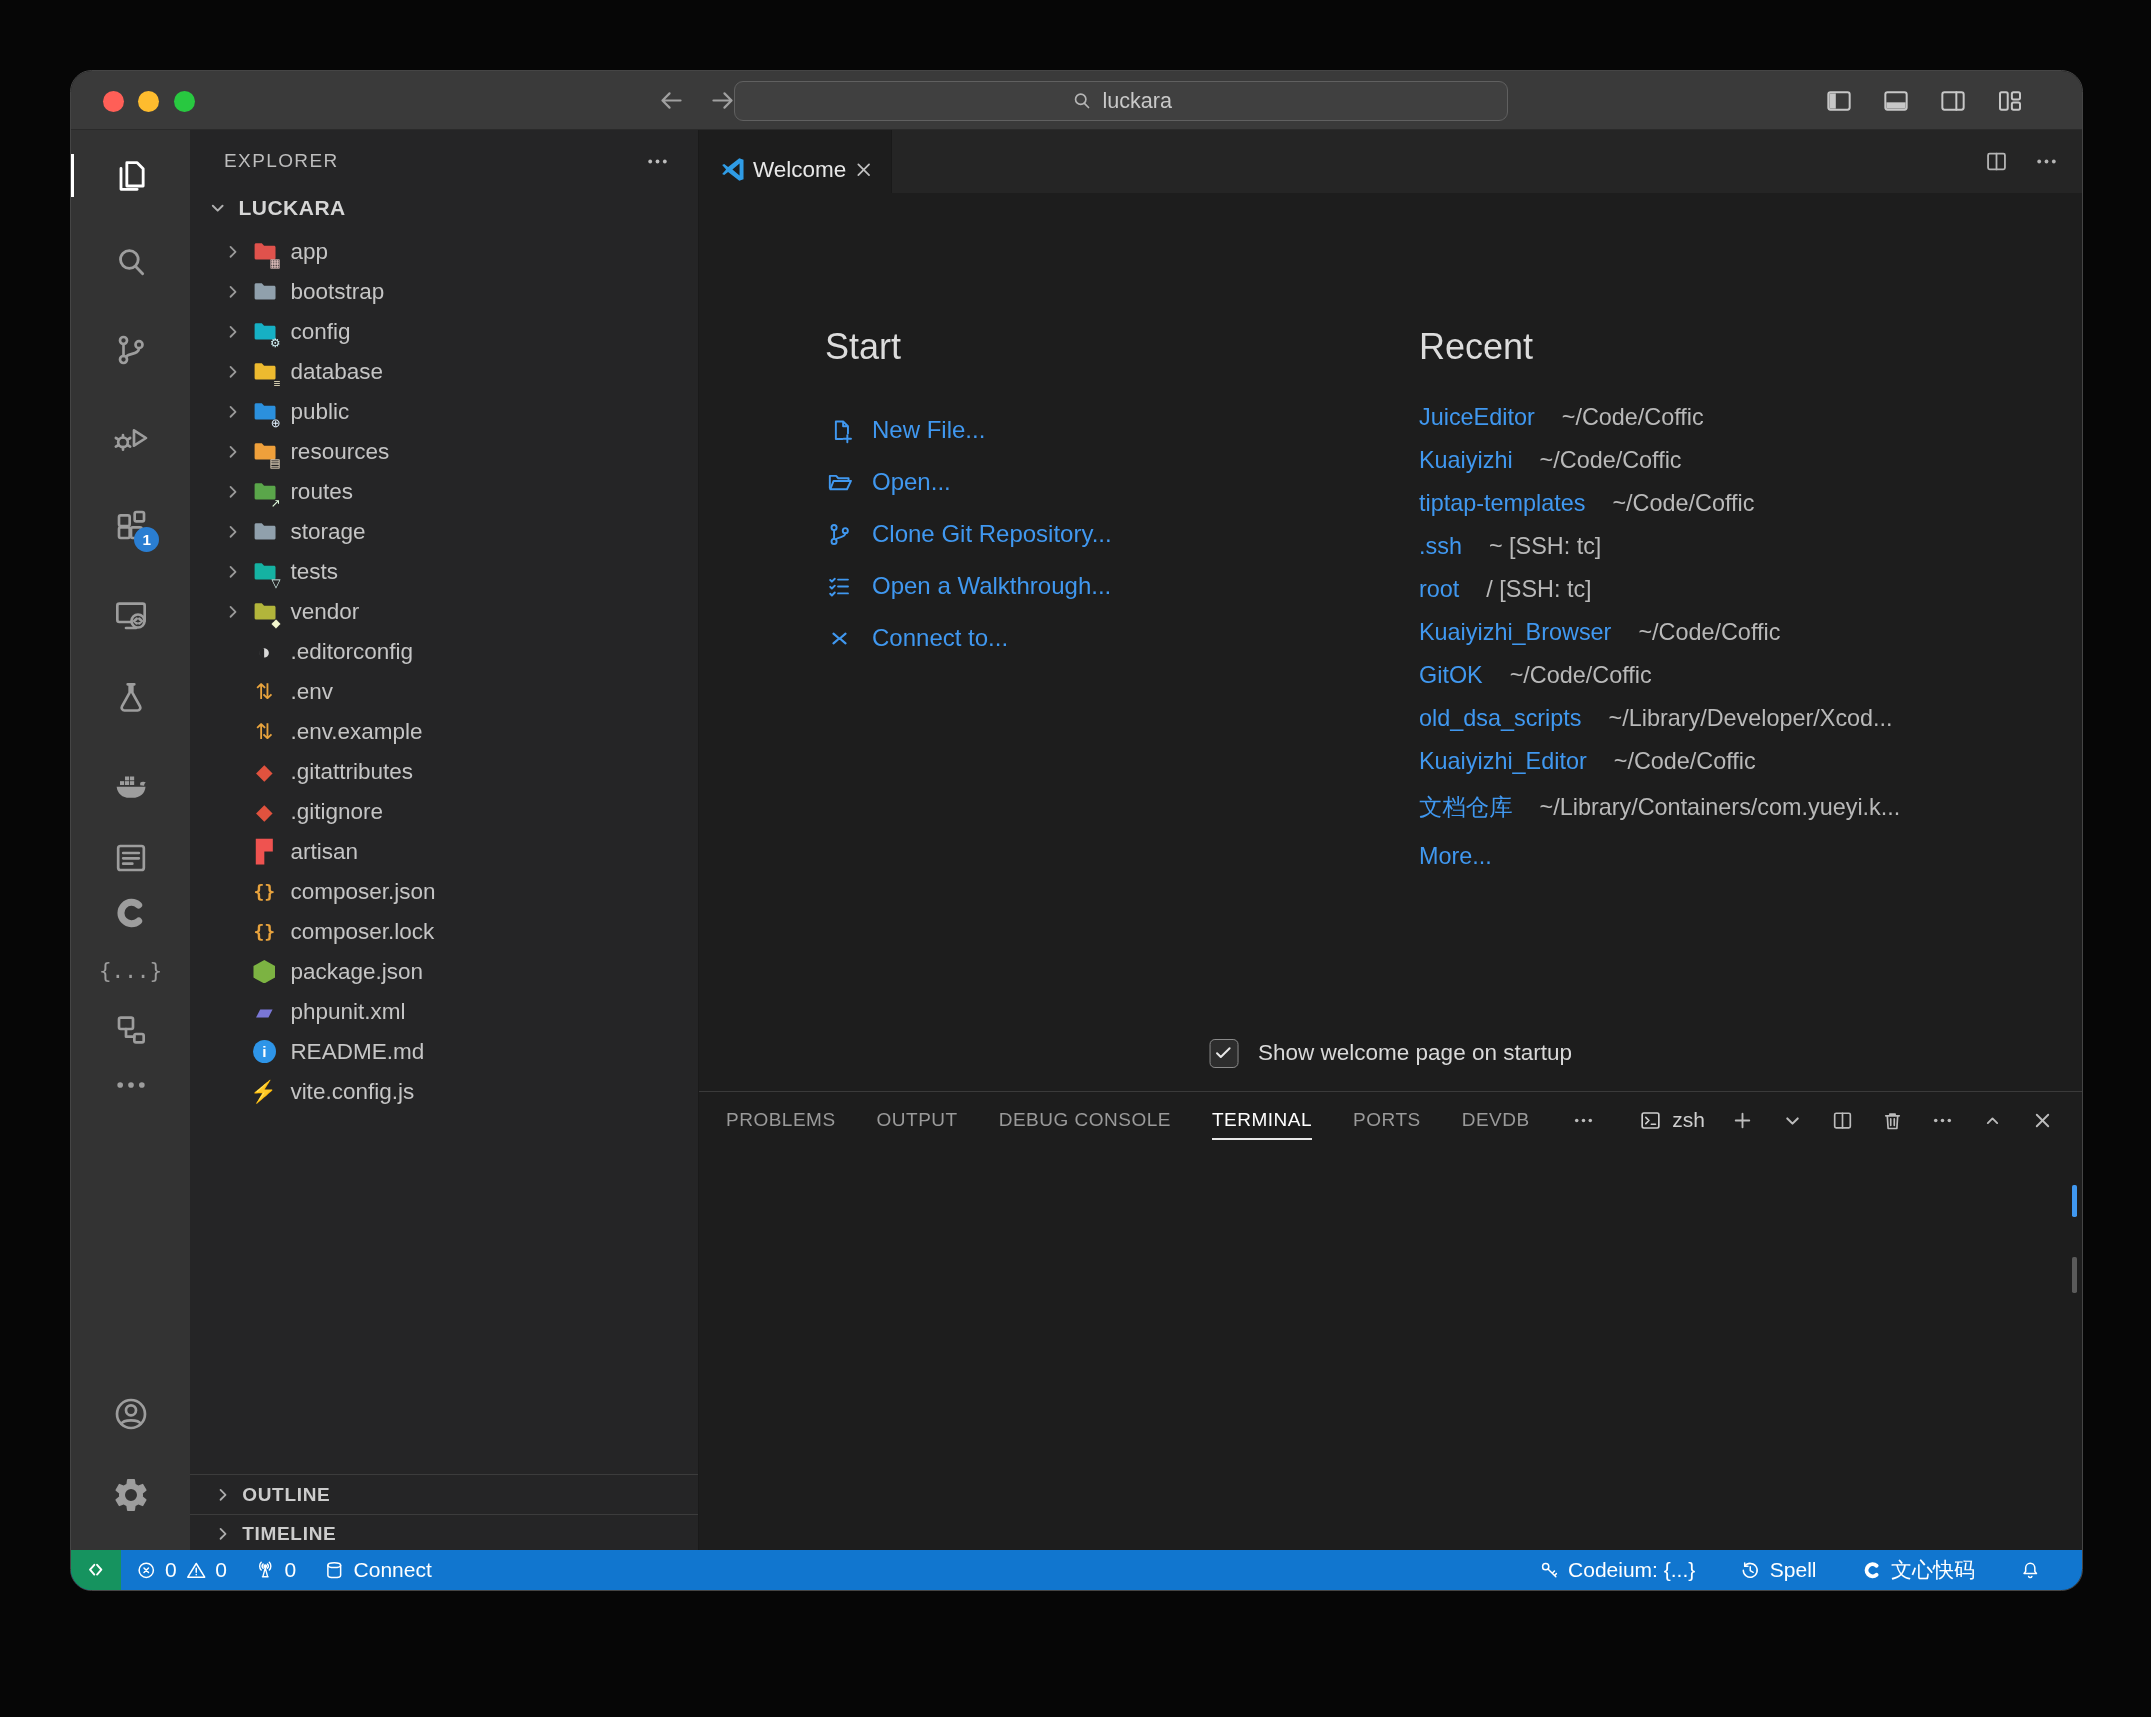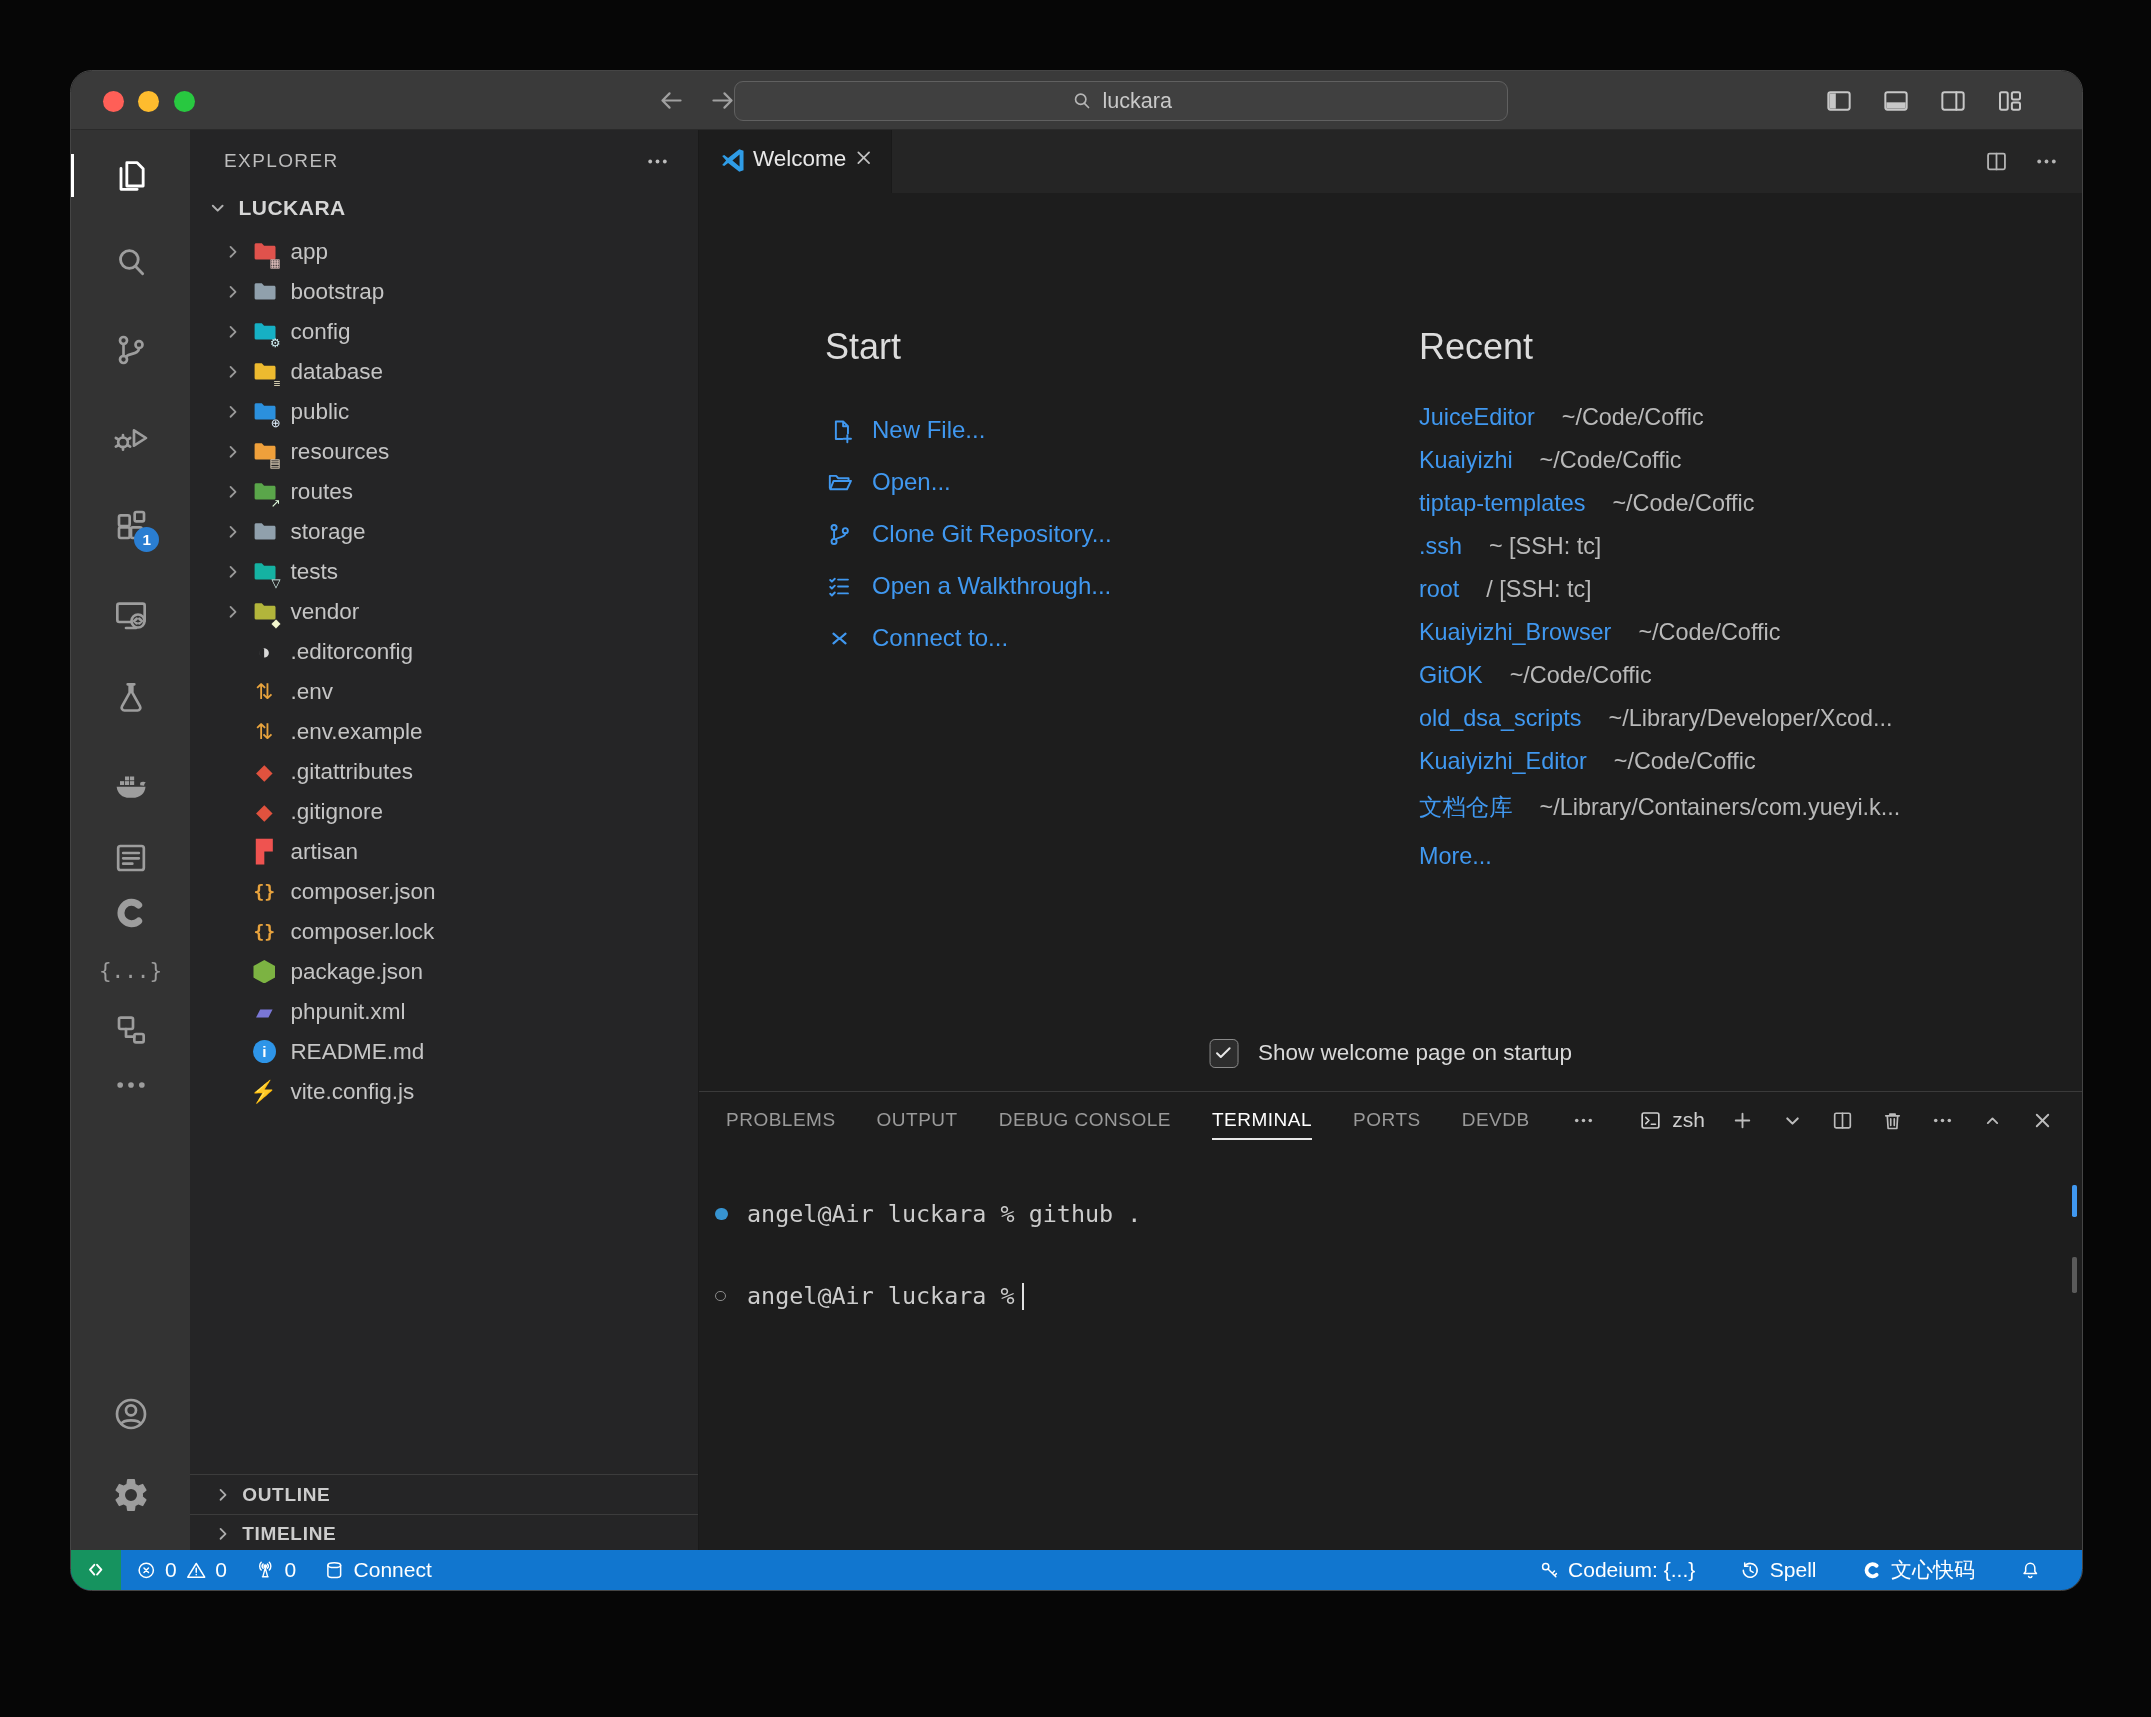--- a/index.html
+++ b/index.html
@@ -63,21 +63,21 @@
   .circlei-ic { width:23.4px; height:23.4px; border-radius:50%; color:#fff; font-size:15.3px;
     font-weight:bold; display:flex; align-items:center; justify-content:center; }
   .sb-section { position:absolute; left:0; right:0; height:40px; border-top:0.9px solid #3c3c3c;
     display:flex; align-items:center; gap:9px; padding-left:21.6px; }
   .sb-section .chev { width:21.6px; height:21.6px; color:#adadad; }
   .sb-section .label { font-weight:bold; font-size:19px; letter-spacing:0.7px; color:#cccccc; }
 
   
   .editorcol { flex:1; display:flex; flex-direction:column; min-width:0; }
   .tabstrip { height:63px; flex:0 0 63px; background:#252525; display:flex; align-items:stretch; position:relative; }
-  .tab { width:193px; background:#1d1d1d; display:flex; align-items:flex-start; gap:5px;
+  .tab { width:193px; background:#1d1d1d; display:flex; align-items:center; gap:5px;
     padding:16px 16px 0 20px; border-right:0.9px solid #191919; }
   .tab .logo { width:29px; height:29px; }
   .tab .label { color:#e8e8e8; font-size:22.5px; }
   .tab .close { width:23.4px; height:23.4px; color:#c0c0c0; margin-left:auto; }
   .tabstrip-actions { position:absolute; right:21.6px; top:0; height:100%; display:flex; gap:23.4px;
     align-items:center; color:#b5b5b5; }
   .tabstrip-actions .ic { width:27px; height:27px; }
 
   
   .welcome { flex:1; position:relative; background:#1d1d1d; min-height:0; }
@@ -835,36 +835,20 @@
                   <path d="M7.5 14.5 12 10l4.5 4.5"></path>
                 </svg>
               </span>
               <span class="ic">
                 <svg viewBox="0 0 24 24" fill="none" stroke="currentColor" stroke-width="1.8" stroke-linecap="round" stroke-linejoin="round">
                   <path d="M6.5 6.5l11 11M17.5 6.5l-11 11"></path>
                 </svg>
               </span>
             </div>
           </div>
-        <div class="term" id="terminal">
-            <div class="tline">
-              <span class="marker">
-                <span class="dot" style="background: rgb(55, 148, 209);"></span>
-              </span>
-              <span>angel@Air luckara % github .</span>
-            </div>
-            <div class="tline"></div>
-            <div class="tline">
-              <span class="marker">
-                <span class="ring"></span>
-              </span>
-              <span>angel@Air luckara %</span>
-              <span class="cursor"></span>
-            </div>
-          </div>
         <div class="scrolltick" id="tick1" style="top: 93px; height: 32px; background: rgb(64, 152, 240);"></div>
         <div class="scrolltick" style="top:165px; height:36px; background:#5a5a5a;"></div>
       </div>
     </div>
   </div>
 
   <div class="statusbar" id="statusbar" style="background: rgb(17, 118, 207);">
     <div class="sb-remote" id="sbremote" style="background: rgb(22, 147, 95);">
       <span class="ic">
           <svg viewBox="0 0 24 24" fill="none" stroke="currentColor" stroke-width="2" stroke-linecap="round" stroke-linejoin="round">

